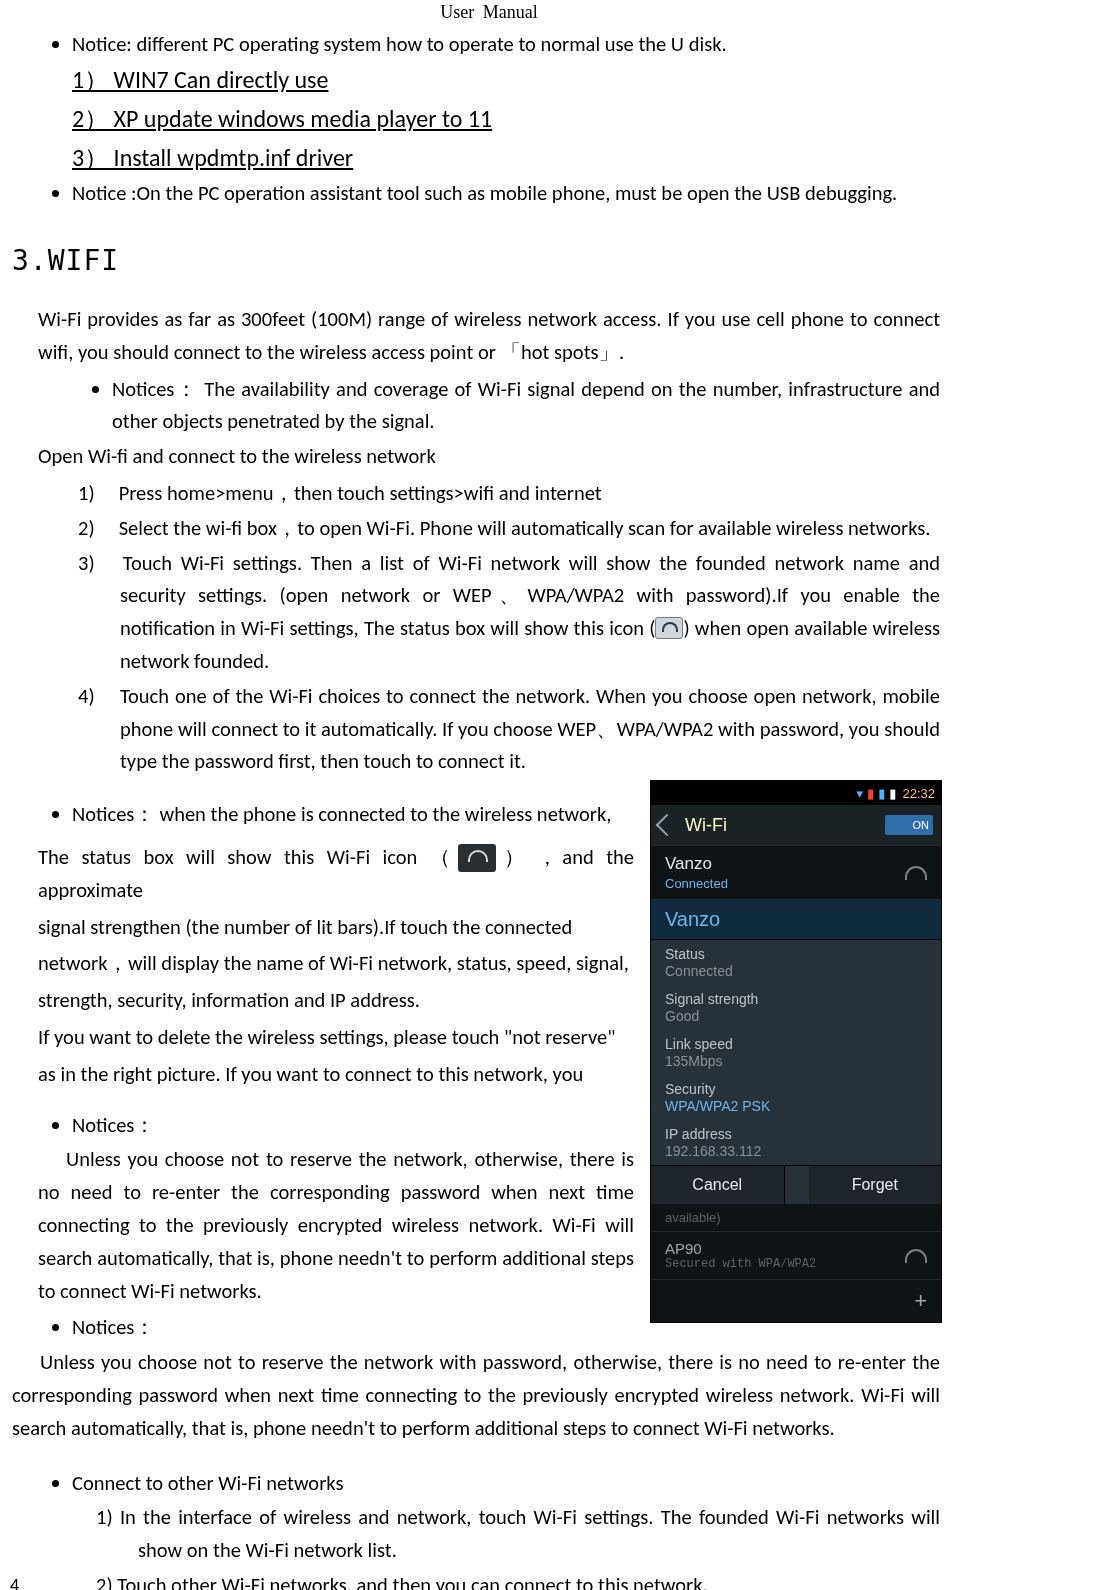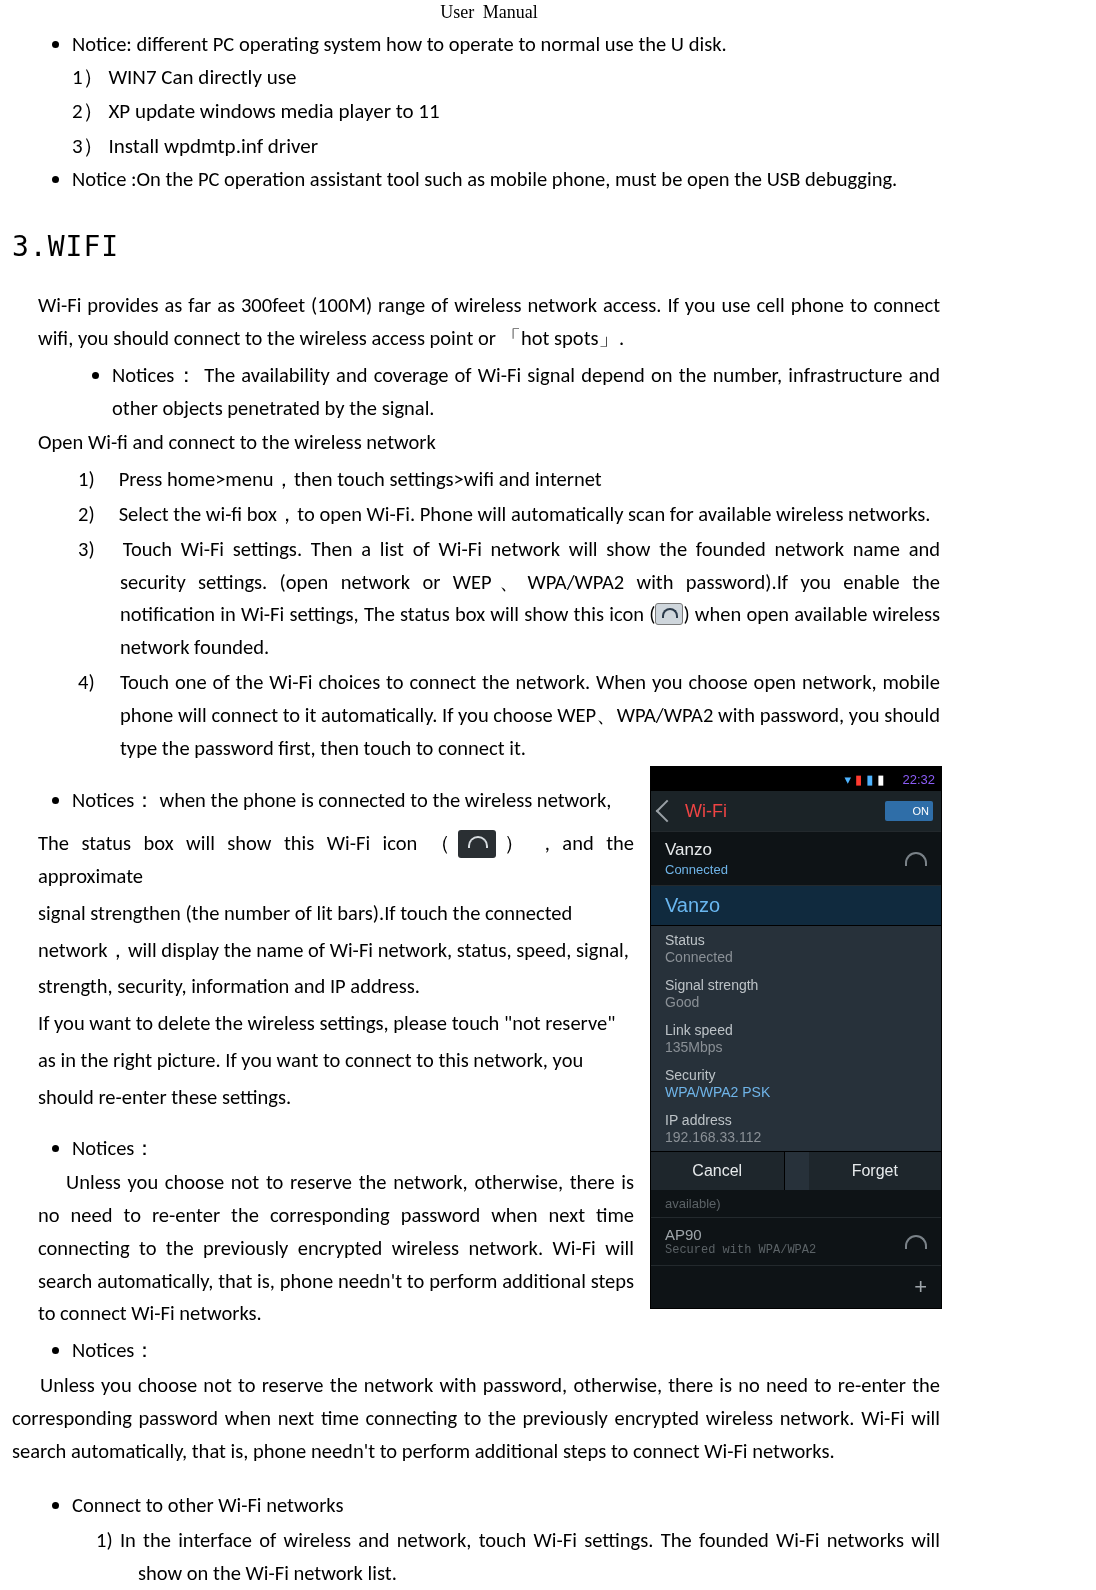--- a/index.html
+++ b/index.html
@@ -3,40 +3,40 @@
 <meta charset="utf-8">
 <style>
 @page { margin:0; }
 html,body{margin:0;padding:0;background:#fff;font-family:"Calibri","Times New Roman",serif;color:#000;}
 .page{width:978px;min-height:1590px;position:relative;padding:0 38px 0 38px;box-sizing:border-box;}
 .header{text-align:center;font-size:18px;padding-top:2px;padding-bottom:6px;font-family:"Times New Roman",serif;}
 .header span.sep{letter-spacing:4px;}
 ul.top{list-style:disc;margin:0 0 0 34px;padding:0;}
 ul.top>li{font-size:20.5px;line-height:1.55;margin-bottom:2px;}
 ol.sublist{list-style:none;margin:0 0 0 0;padding:0;}
-ol.sublist>li{font-size:21px;line-height:1.55;margin-bottom:2px;}
+ol.sublist>li{font-size:24px;line-height:1.55;margin-bottom:2px;text-decoration:underline;}
 h2.wifi{font-family:"SimSun","MS Mincho",monospace;font-weight:400;font-size:28px;margin:34px 0 26px -26px;letter-spacing:1px;}
 .body-p{font-size:20.5px;line-height:1.6;text-align:justify;margin:0 0 4px 0;}
 ul.bul{list-style:disc;margin:0 0 0 34px;padding:0;}
 ul.bul>li{font-size:20.5px;line-height:1.6;text-align:justify;margin-bottom:2px;}
 .indent1{margin-left:40px;}
 ol.paren{list-style:none;margin:0 0 0 24px;padding:0;}
 ol.paren>li{font-size:20.5px;line-height:1.6;text-align:justify;margin-bottom:2px;padding-left:42px;text-indent:-42px;}
 ol.paren .n{display:inline-block;min-width:36px;text-indent:0;}
 .icon-small{display:inline-block;width:26px;height:20px;vertical-align:-4px;background:#cfd6dc;border:1px solid #7a7a7a;border-radius:3px;position:relative;}
 .icon-small::after{content:"";position:absolute;left:6px;top:4px;width:12px;height:8px;border:2px solid #2b3a4a;border-bottom:none;border-radius:8px 8px 0 0;}
 .icon-big{display:inline-block;width:38px;height:28px;vertical-align:-8px;background:#2a2f33;border-radius:3px;position:relative;}
 .icon-big::after{content:"";position:absolute;left:10px;top:6px;width:16px;height:10px;border:2px solid #d8dde1;border-bottom:none;border-radius:10px 10px 0 0;}
 .float-phone{float:right;width:290px;margin:0 0 8px 16px;}
 .phone{width:290px;background:#0e1316;color:#cfd3d6;font-family:Arial,Helvetica,sans-serif;font-size:15px;border:1px solid #000;}
 .statusbar{height:24px;background:#000;display:flex;justify-content:flex-end;align-items:center;gap:4px;padding:0 6px;color:#fff;font-size:13px;}
 .sb-ico{color:#4db3ff;}
-.sb-time{color:#8b5cf6;margin-left:14px;}
+.sb-time{color:#fdba74;margin-left:2px;}
 .titlebar{height:40px;background:#1b2327;display:flex;align-items:center;padding:0 8px;justify-content:space-between;}
-.titlebar .lbl{color:#ef4444;font-size:18px;}
+.titlebar .lbl{color:#fef9c3;font-size:18px;}
 .back-ico{display:inline-block;width:14px;height:14px;border-left:2px solid #9aa1a6;border-bottom:2px solid #9aa1a6;transform:rotate(45deg);margin-right:10px;}
 .onsw{width:48px;height:20px;background:#2f6ea8;border-radius:2px;color:#fff;font-size:11px;display:flex;align-items:center;justify-content:flex-end;padding:0 4px;box-sizing:border-box;}
 .row{padding:8px 14px;border-top:1px solid #23292d;}
 .row .t1{color:#e7eaec;font-size:17px;}
 .row .t2{color:#6fb4e8;font-size:13px;margin-top:2px;}
 .row.sel{background:#102a3e;}
 .row.sel .t1{color:#69b6ef;font-size:20px;}
 .detail{background:#27313a;border-top:1px solid #000;}
 .detail .d{padding:6px 14px;}
 .detail .k{color:#bdc3c7;font-size:14px;}
@@ -166,21 +166,20 @@
   </ul>
 
   <p class="body-p" style="margin-top:10px">
     <span>The status box will show this Wi-Fi icon （</span><span class="icon-big"></span><span>） , and the approximate</span>
   </p>
   <p class="body-p">signal strengthen (the number of lit bars).If touch the connected</p>
   <p class="body-p">network，will display the name of  Wi-Fi  network, status, speed,  signal,</p>
   <p class="body-p">strength, security, information and IP address.</p>
   <p class="body-p">If you want to delete the wireless settings, please touch "not reserve"</p>
   <p class="body-p">as in the right picture. If you want to connect to this network, you</p>
-  <p class="body-p">should re-enter these settings.</p>
 
   <div style="height:14px;clear:none"></div>
   <ul class="bul">
     <li>Notices：</li>
   </ul>
   <p class="body-p" style="text-indent:28px">Unless you choose not to reserve the network, otherwise, there is no need to re-enter the corresponding password when next time connecting to the previously encrypted wireless network. Wi-Fi will search automatically, that is, phone needn't to perform additional steps to connect Wi-Fi networks.</p>
 
   <ul class="bul">
     <li>Notices：</li>
   </ul>

